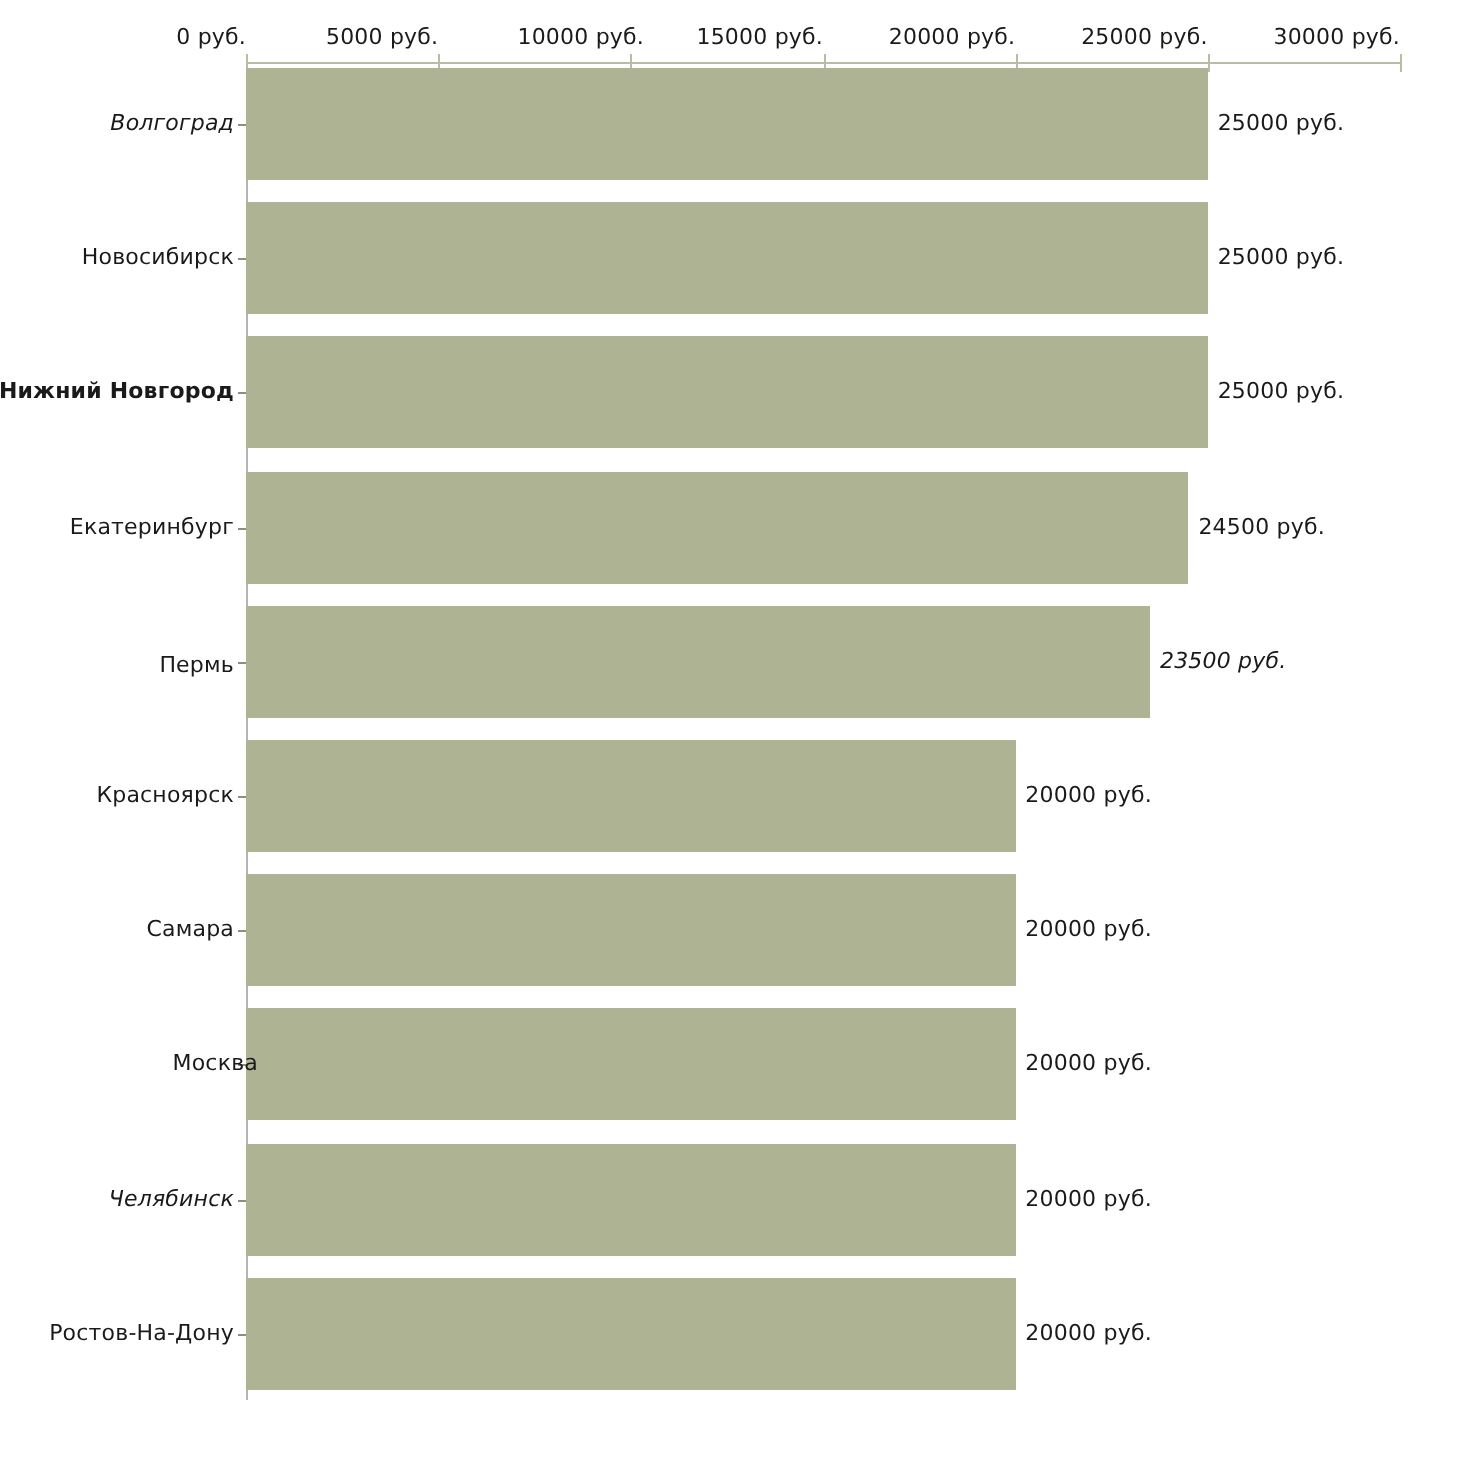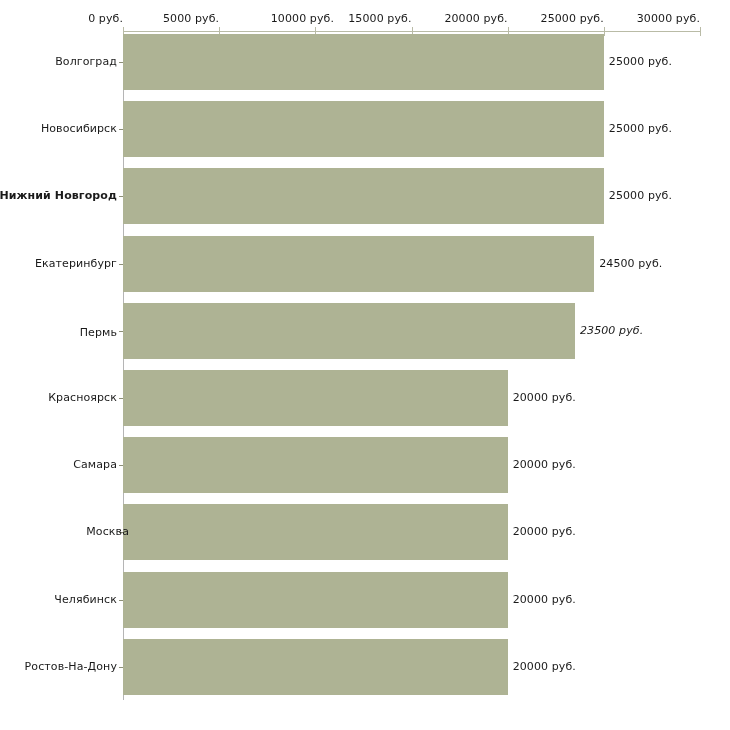--- a/index.html
+++ b/index.html
@@ -112,21 +112,21 @@
 
     <div class="x-axis-line"></div>
     <div class="y-axis-line"></div>
 
     <div id="x-ticks">
         <div class="x-tick" style="left: 123px;"></div>
         <div class="x-tick-label" style="left: 124px;">0 руб.</div>
         <div class="x-tick" style="left: 219.167px;"></div>
         <div class="x-tick-label" style="left: 220.167px;">5000 руб.</div>
         <div class="x-tick" style="left: 315.333px;"></div>
-        <div class="x-tick-label" style="left: 335px;">10000 руб.</div>
+        <div class="x-tick-label" style="left: 323px;">10000 руб.</div>
         <div class="x-tick" style="left: 411.5px;"></div>
         <div class="x-tick-label" style="left: 412.5px;">15000 руб.</div>
         <div class="x-tick" style="left: 507.667px;"></div>
         <div class="x-tick-label" style="left: 508.667px;">20000 руб.</div>
         <div class="x-tick" style="left: 603.833px;"></div>
         <div class="x-tick-label" style="left: 604.833px;">25000 руб.</div>
         <div class="x-tick" style="left: 700px;"></div>
         <div class="x-tick-label" style="left: 701px;">30000 руб.</div>
       </div>
     <div id="y-ticks">
@@ -147,21 +147,21 @@
         <div class="bar" title="Нижний Новгород: 25000 руб." style="top: 168.4px; width: 480.833px; height: 56px; background: rgb(174, 179, 148);"></div>
         <div class="bar" title="Екатеринбург: 24500 руб." style="top: 235.6px; width: 471.217px; height: 56px; background: rgb(174, 179, 148);"></div>
         <div class="bar" title="Пермь: 23500 руб." style="top: 302.8px; width: 451.983px; height: 56px; background: rgb(174, 179, 148);"></div>
         <div class="bar" title="Красноярск: 20000 руб." style="top: 370px; width: 384.667px; height: 56px; background: rgb(174, 179, 148);"></div>
         <div class="bar" title="Самара: 20000 руб." style="top: 437.2px; width: 384.667px; height: 56px; background: rgb(174, 179, 148);"></div>
         <div class="bar" title="Москва: 20000 руб." style="top: 504.4px; width: 384.667px; height: 56px; background: rgb(174, 179, 148);"></div>
         <div class="bar" title="Челябинск: 20000 руб." style="top: 571.6px; width: 384.667px; height: 56px; background: rgb(174, 179, 148);"></div>
         <div class="bar" title="Ростов-На-Дону: 20000 руб." style="top: 638.8px; width: 384.667px; height: 56px; background: rgb(174, 179, 148);"></div>
       </div>
     <div id="cat-layer">
-        <div class="cat-label-wrap" style="top: 55px;">
+        <div class="cat-label-wrap" style="top: 55px; font-style: italic;">
           <div class="cat-label">Волгоград</div>
         </div>
         <div class="cat-label-wrap" style="top: 122.2px;">
           <div class="cat-label">Новосибирск</div>
         </div>
         <div class="cat-label-wrap" style="top: 189.4px; font-weight: bold;">
           <div class="cat-label">Нижний Новгород</div>
         </div>
         <div class="cat-label-wrap" style="top: 256.6px;">
           <div class="cat-label">Екатеринбург</div>
@@ -171,21 +171,21 @@
         </div>
         <div class="cat-label-wrap" style="top: 391px;">
           <div class="cat-label">Красноярск</div>
         </div>
         <div class="cat-label-wrap" style="top: 458.2px;">
           <div class="cat-label">Самара</div>
         </div>
         <div class="cat-label-wrap" style="top: 525.4px; padding-left: 12px;">
           <div class="cat-label">Москва</div>
         </div>
-        <div class="cat-label-wrap" style="top: 592.6px;">
+        <div class="cat-label-wrap" style="top: 592.6px; font-style: italic;">
           <div class="cat-label">Челябинск</div>
         </div>
         <div class="cat-label-wrap" style="top: 659.8px;">
           <div class="cat-label">Ростов-На-Дону</div>
         </div>
       </div>
     <div id="val-layer">
         <div class="value-label" style="left: 608.833px; top: 55px;">25000 руб.</div>
         <div class="value-label" style="left: 608.833px; top: 122.2px;">25000 руб.</div>
         <div class="value-label" style="left: 608.833px; top: 189.4px;">25000 руб.</div>

